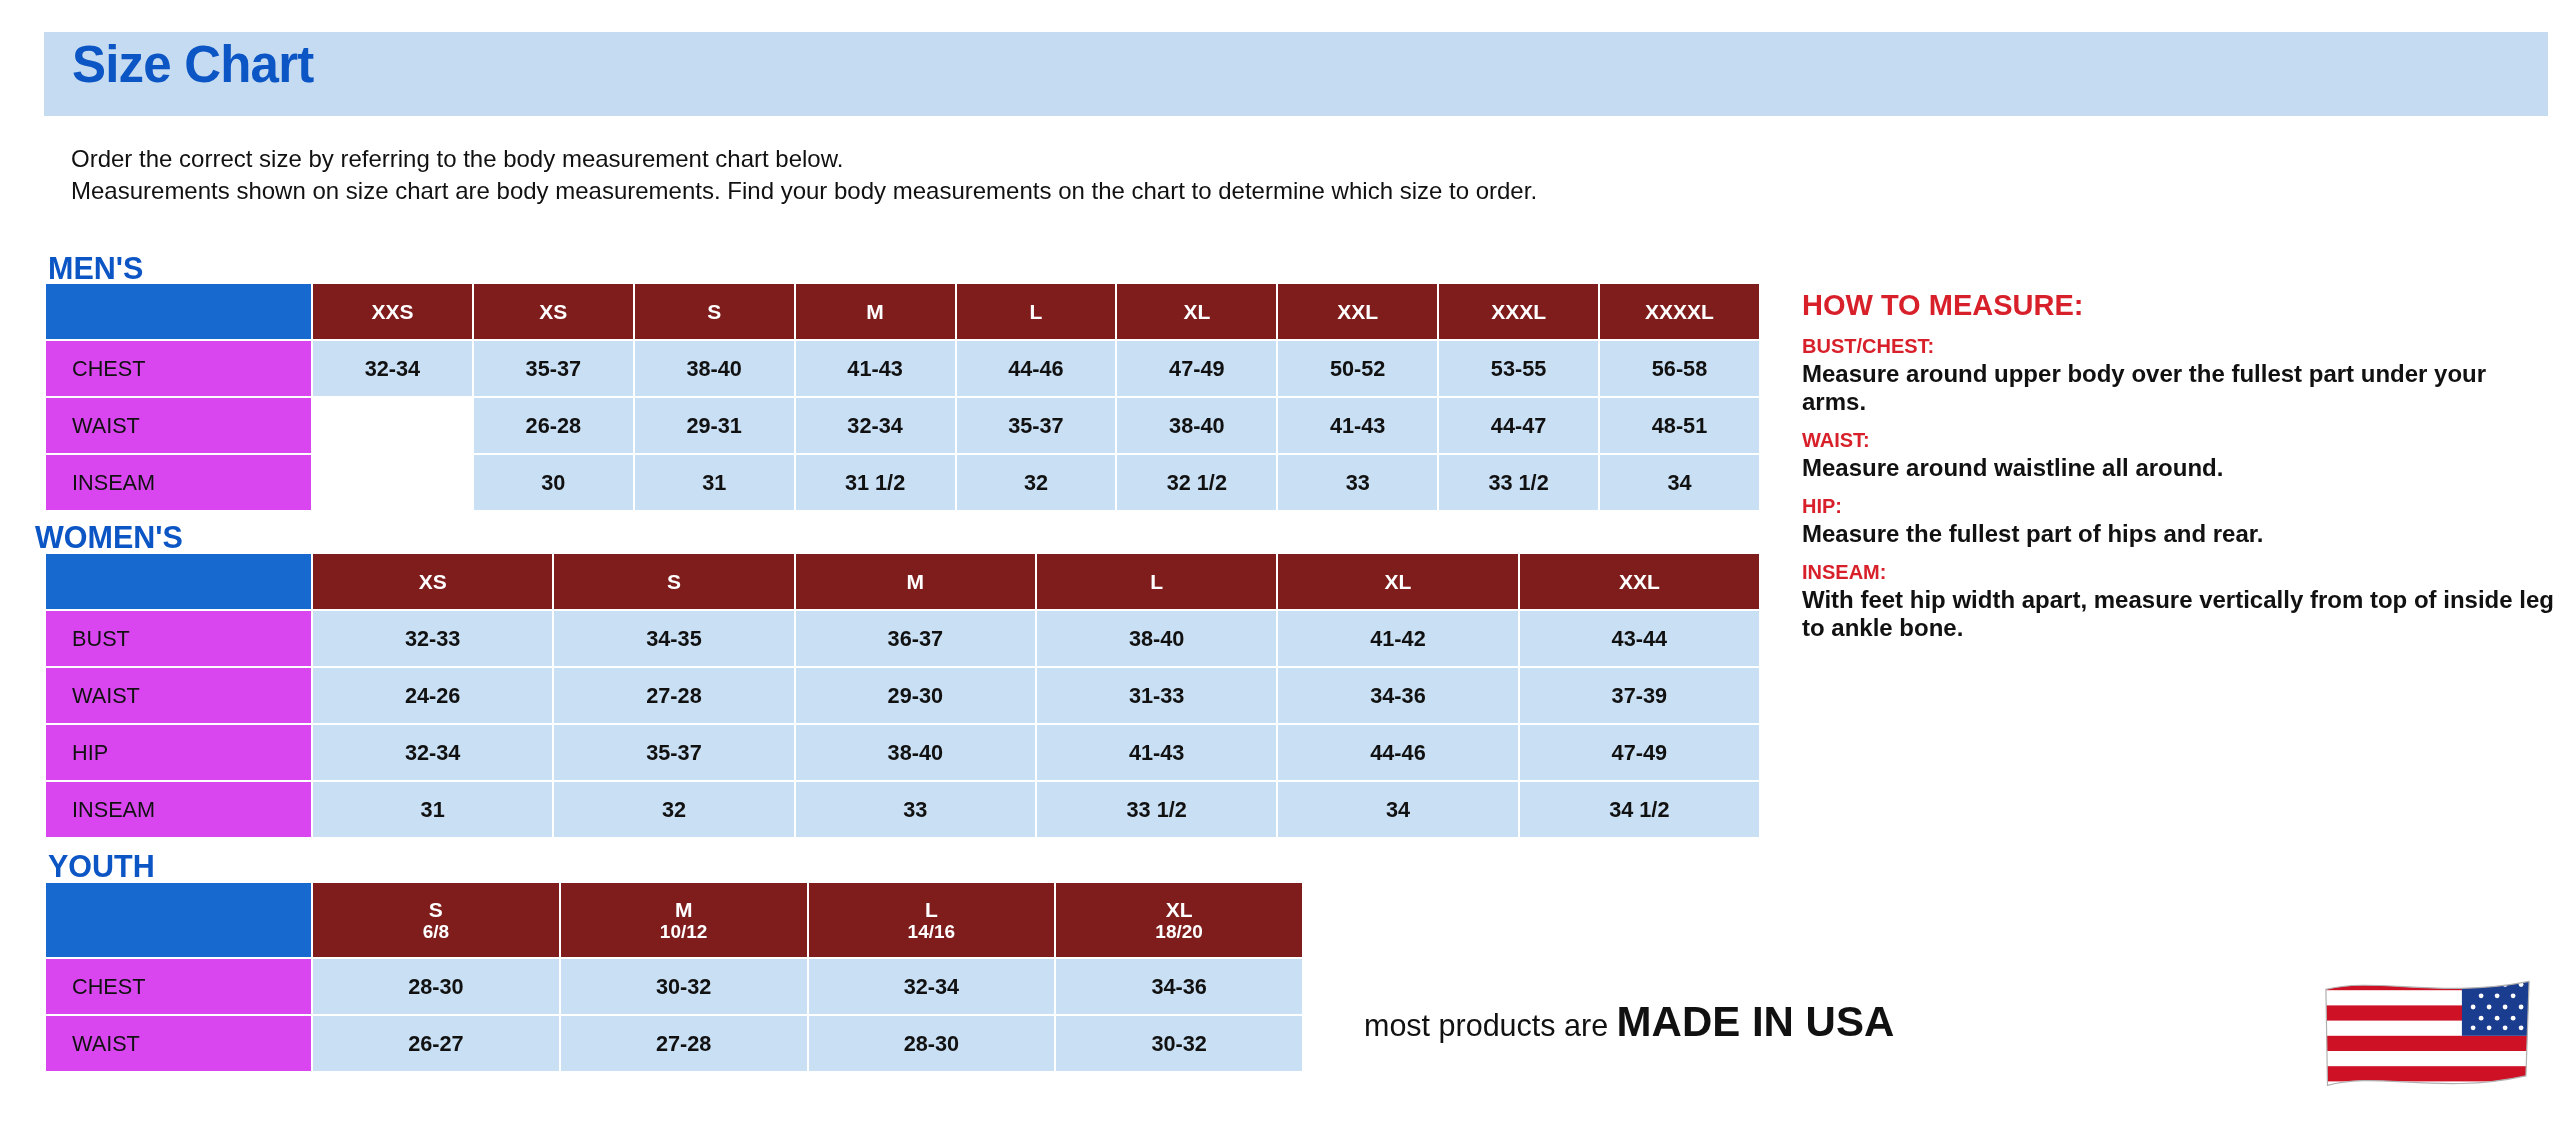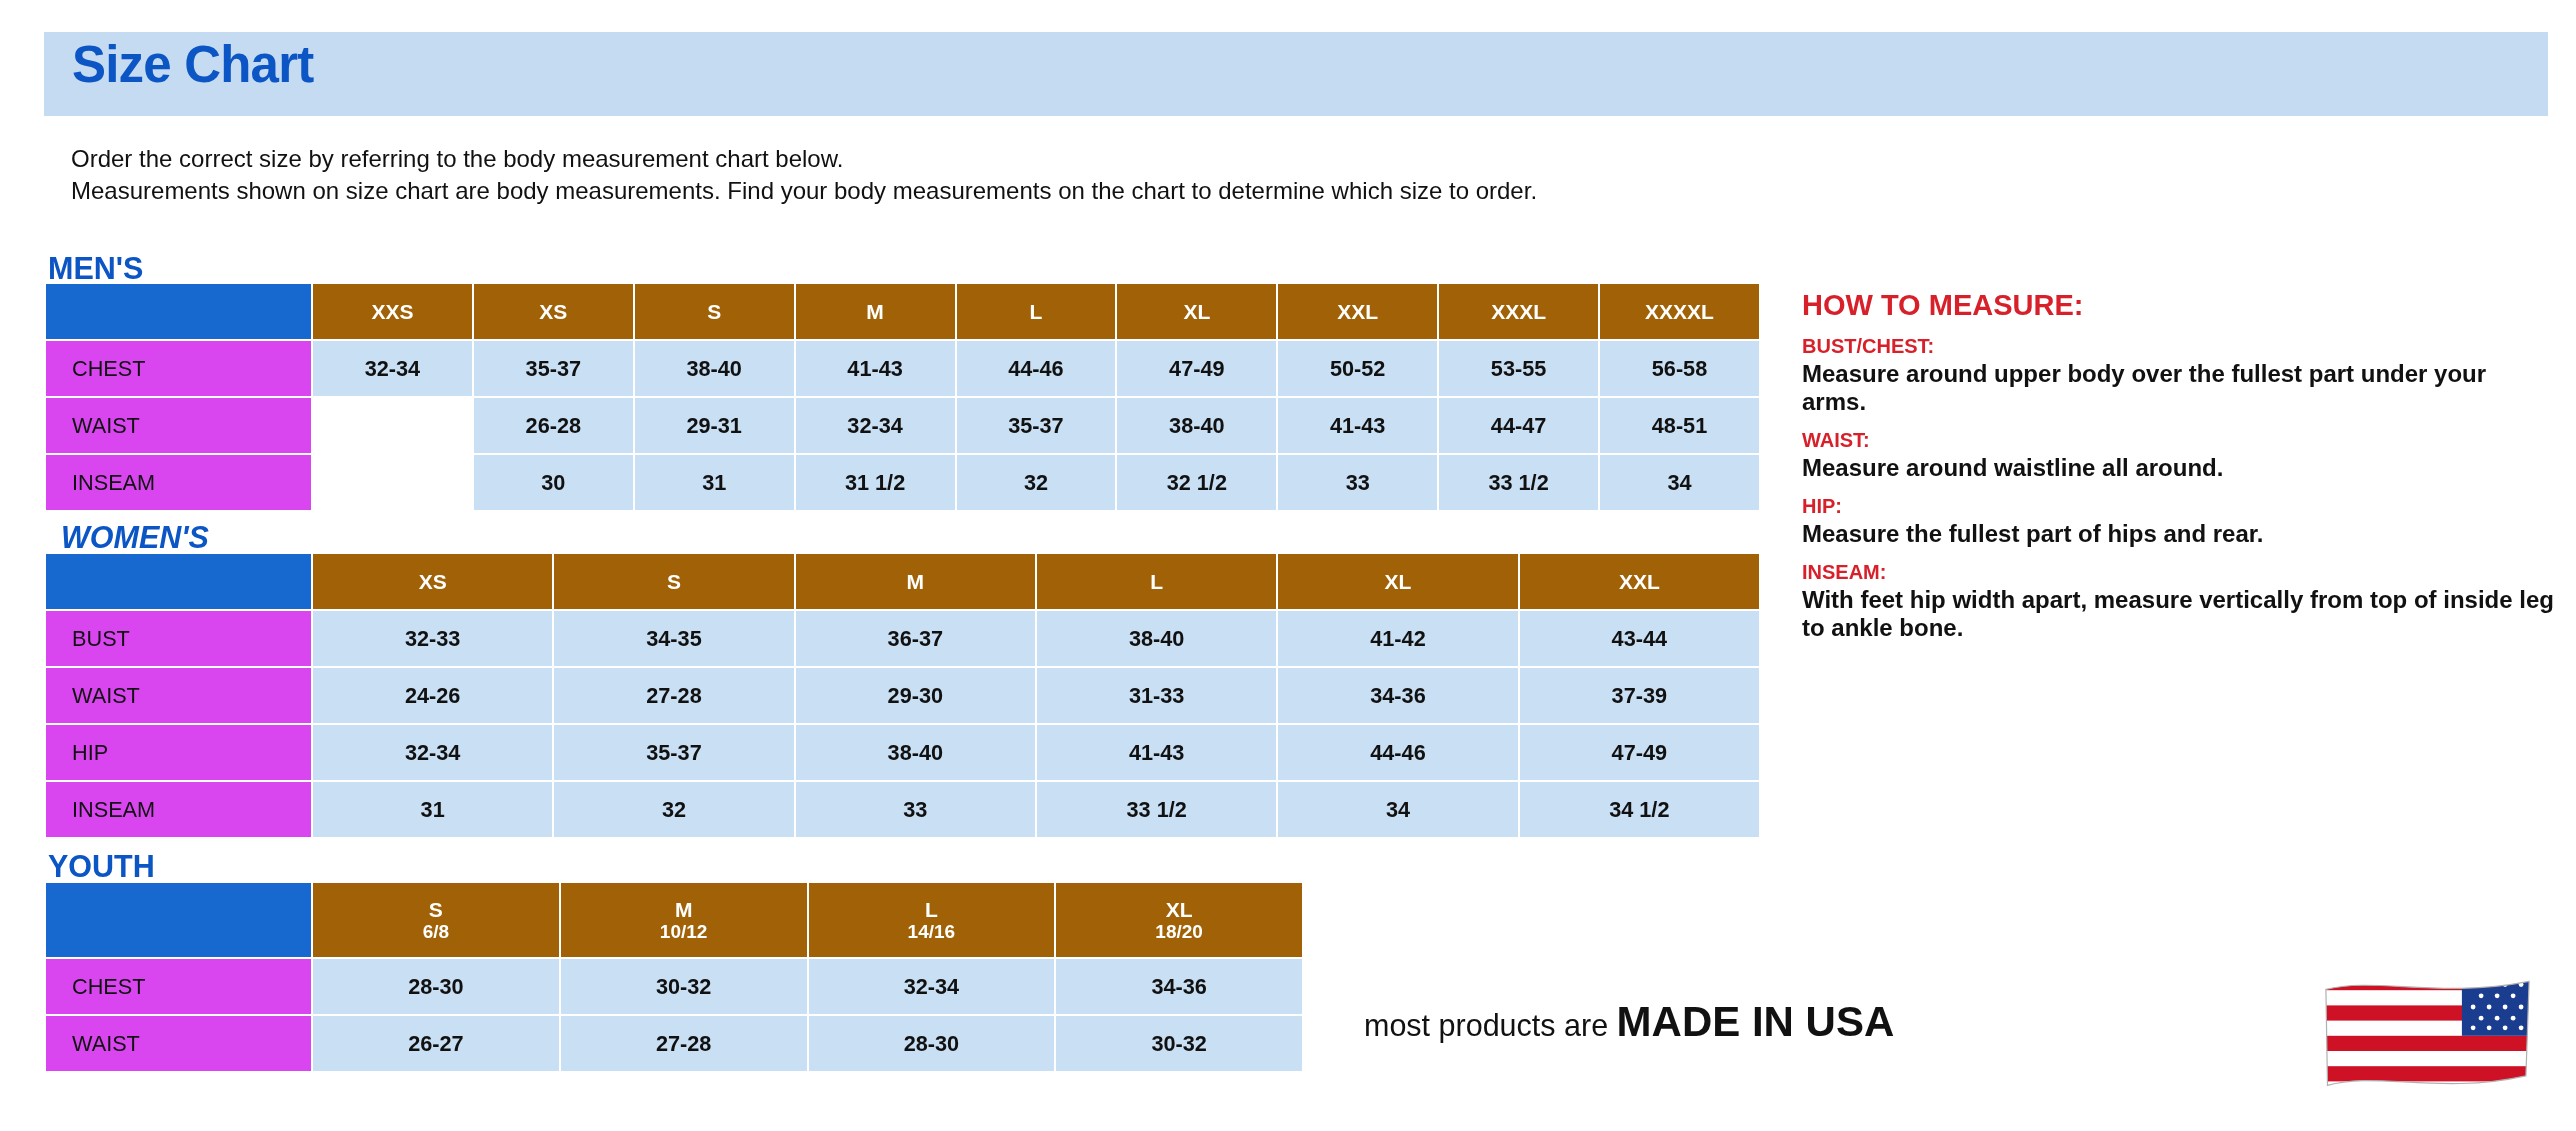--- a/index.html
+++ b/index.html
@@ -50,40 +50,40 @@
   
   .section-title {
     position: absolute;
     font-size: 30.5px;
     font-weight: bold;
     color: #0c55c4;
     letter-spacing: 0px;
     line-height: 1;
   }
   #title-mens   { left: 48px; top: 253px; }
-  #title-womens { left: 61px; top: 522px; font-style: italic; }
+  #title-womens { left: 35px; top: 522px; }
   #title-youth  { left: 48px; top: 851px; }
 
   
   table.sz {
     position: absolute;
     border-collapse: separate;
     border-spacing: 2.4px;
     table-layout: fixed;
   }
   table.sz th, table.sz td {
     height: 55px;
     font-size: 21.7px;
     color: #111111;
     text-align: center;
     vertical-align: middle;
     padding: 0;
   }
   table.sz th {
-    background: #a16207;
+    background: #7f1d1d;
     color: #ffffff;
     font-weight: bold;
     font-size: 21px;
     line-height: 1.12;
   }
   table.sz th.sub { font-size: 21px; }
   table.sz th.sub small { display: block; font-size: 19px; font-weight: bold; }
   table.sz td.rowlabel {
     background: #d946ef;
     text-align: left;

